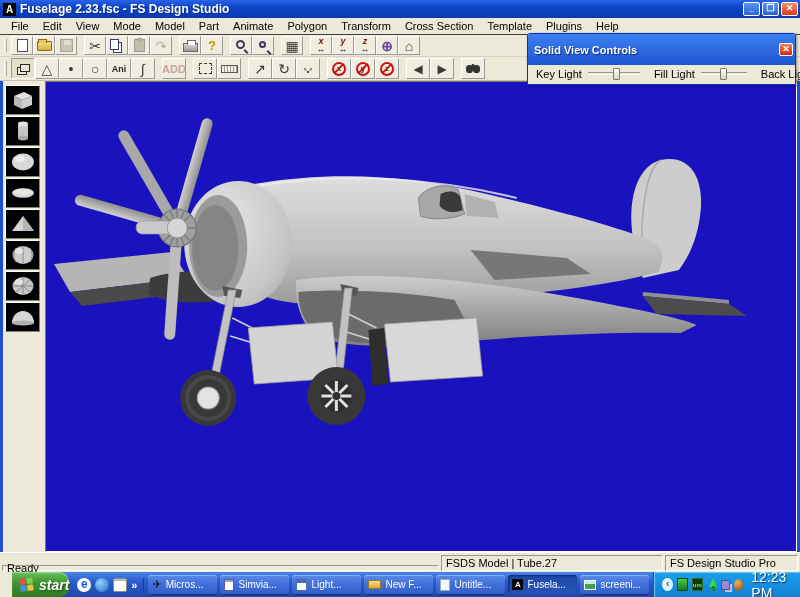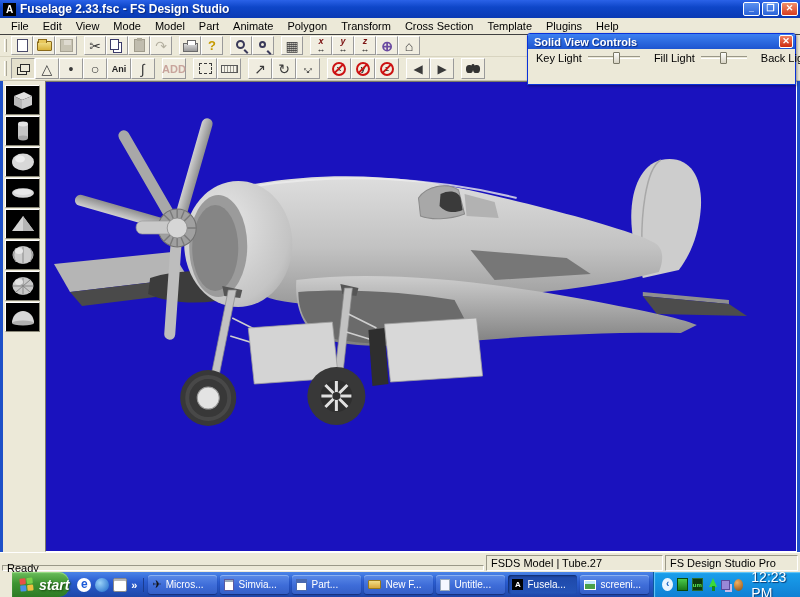--- a/index.html
+++ b/index.html
@@ -67,34 +67,34 @@
 
   
   #main { position:absolute; top:81px; left:0; right:0; bottom:45px; display:flex; border-left:3px solid #1E50C8; border-right:3px solid #1E50C8; }
   #shapebar { width:42px; background:#ECE9D8; padding-top:3px; }
   .shape-btn { width:35px; height:30px; margin:1px auto 1px 2px; border:1px solid; border-color:#fff #8a8878 #8a8878 #fff; background:#000; display:flex; align-items:center; justify-content:center; }
   #viewport { position:relative; flex:1; border:1px solid; border-color:#7a7868 #fff #fff #7a7868; background:#1A12BE; overflow:hidden; }
   #viewport svg.scene { position:absolute; inset:0; width:100%; height:100%; }
 
   
   #svc { position:absolute; left:527px; top:33px; width:269px; height:52px; background:#ECE9D8; border:1px solid #0831D9; border-radius:3px 3px 0 0; box-shadow:1px 1px 3px rgba(0,0,20,.4); z-index:5; }
-  #svc-title { height:15px; background:linear-gradient(#3C80F0,#1E55D0); border-radius:2px 2px 0 0; display:flex; align-items:center; padding:0 2px 0 6px; }
+  #svc-title { height:31px; background:linear-gradient(#3C80F0,#1E55D0); border-radius:2px 2px 0 0; display:flex; align-items:center; padding:0 2px 0 6px; }
   #svc-title .t { color:#fff; font-weight:bold; font-size:11px; flex:1; text-shadow:1px 1px 1px #0a2a80; }
   #svc-close { width:14px; height:13px; background:linear-gradient(#F08060,#CC2A10); border:1px solid #fff; border-radius:2px; color:#fff; font-size:9px; font-weight:bold; line-height:11px; text-align:center; }
   .svc-row { display:flex; align-items:center; height:17px; padding:0 8px; }
   .svc-row .lbl { font-size:11px; color:#000; margin-right:6px; white-space:nowrap; }
   .track { position:relative; height:3px; border-top:1px solid #9a9888; border-bottom:1px solid #fff; flex:0 0 auto; }
   .track.grow { flex:1; }
   .thumb { position:absolute; top:-5px; width:7px; height:12px; background:linear-gradient(#fdfdfb,#d8d4c4); border:1px solid #7a7866; border-radius:1px; margin-left:-3px; }
 
   
   #statusbar { position:absolute; left:0; right:0; bottom:25px; height:20px; background:#ECE9D8; border-top:1px solid #fff; display:flex; align-items:stretch; padding:2px 2px 1px 2px; gap:2px; }
   .sb-panel { border:1px solid; border-color:#9a9888 #fff #fff #9a9888; padding:1px 4px; font-size:11px; color:#000; display:flex; align-items:center; }
   .sb-left { flex:1;margin-top:10px; }
-  .sb-mid { width:177px; }
+  .sb-mid { width:222px; }
   .sb-right { width:133px; }
 
   
   #taskbar { position:absolute; left:12px; right:0; bottom:0; height:25px; background:linear-gradient(#4A84E8,#2A5CD0 40%,#1E47A8); display:flex; align-items:center; }
   #startbtn { height:25px; width:95px; background:linear-gradient(#6CBE5C,#3E9432 45%,#2E7A24); border-radius:0 10px 10px 0; display:flex; align-items:center; padding-left:8px; gap:5px; box-shadow:inset 0 1px 1px #9ade8a; }
   #startbtn .flag { width:14px; height:13px; display:grid; grid-template-columns:6px 6px; grid-template-rows:6px 6px; gap:1px; transform:rotate(-6deg); }
   #startbtn .flag i { border-radius:1px; }
   #startbtn .flag i:nth-child(1){background:#E85048;} #startbtn .flag i:nth-child(2){background:#7AD04A;}
   #startbtn .flag i:nth-child(3){background:#4A90E8;} #startbtn .flag i:nth-child(4){background:#F0C040;}
   #startbtn .stxt { color:#fff; font-size:14px; font-weight:bold; font-style:italic; text-shadow:1px 1px 2px #1a4a10; }
@@ -495,21 +495,21 @@
       <span class="task">
           <span class="ti ti-plane">✈</span>
           <span>Micros...</span>
         </span>
       <span class="task">
           <span class="ti ti-doc"></span>
           <span>Simvia...</span>
         </span>
       <span class="task">
           <span class="ti ti-word"></span>
-          <span>Part...</span>
+          <span>Light...</span>
         </span>
       <span class="task">
           <span class="ti ti-folder"></span>
           <span>New F...</span>
         </span>
       <span class="task">
           <span class="ti ti-note"></span>
           <span>Untitle...</span>
         </span>
       <span class="task active">

